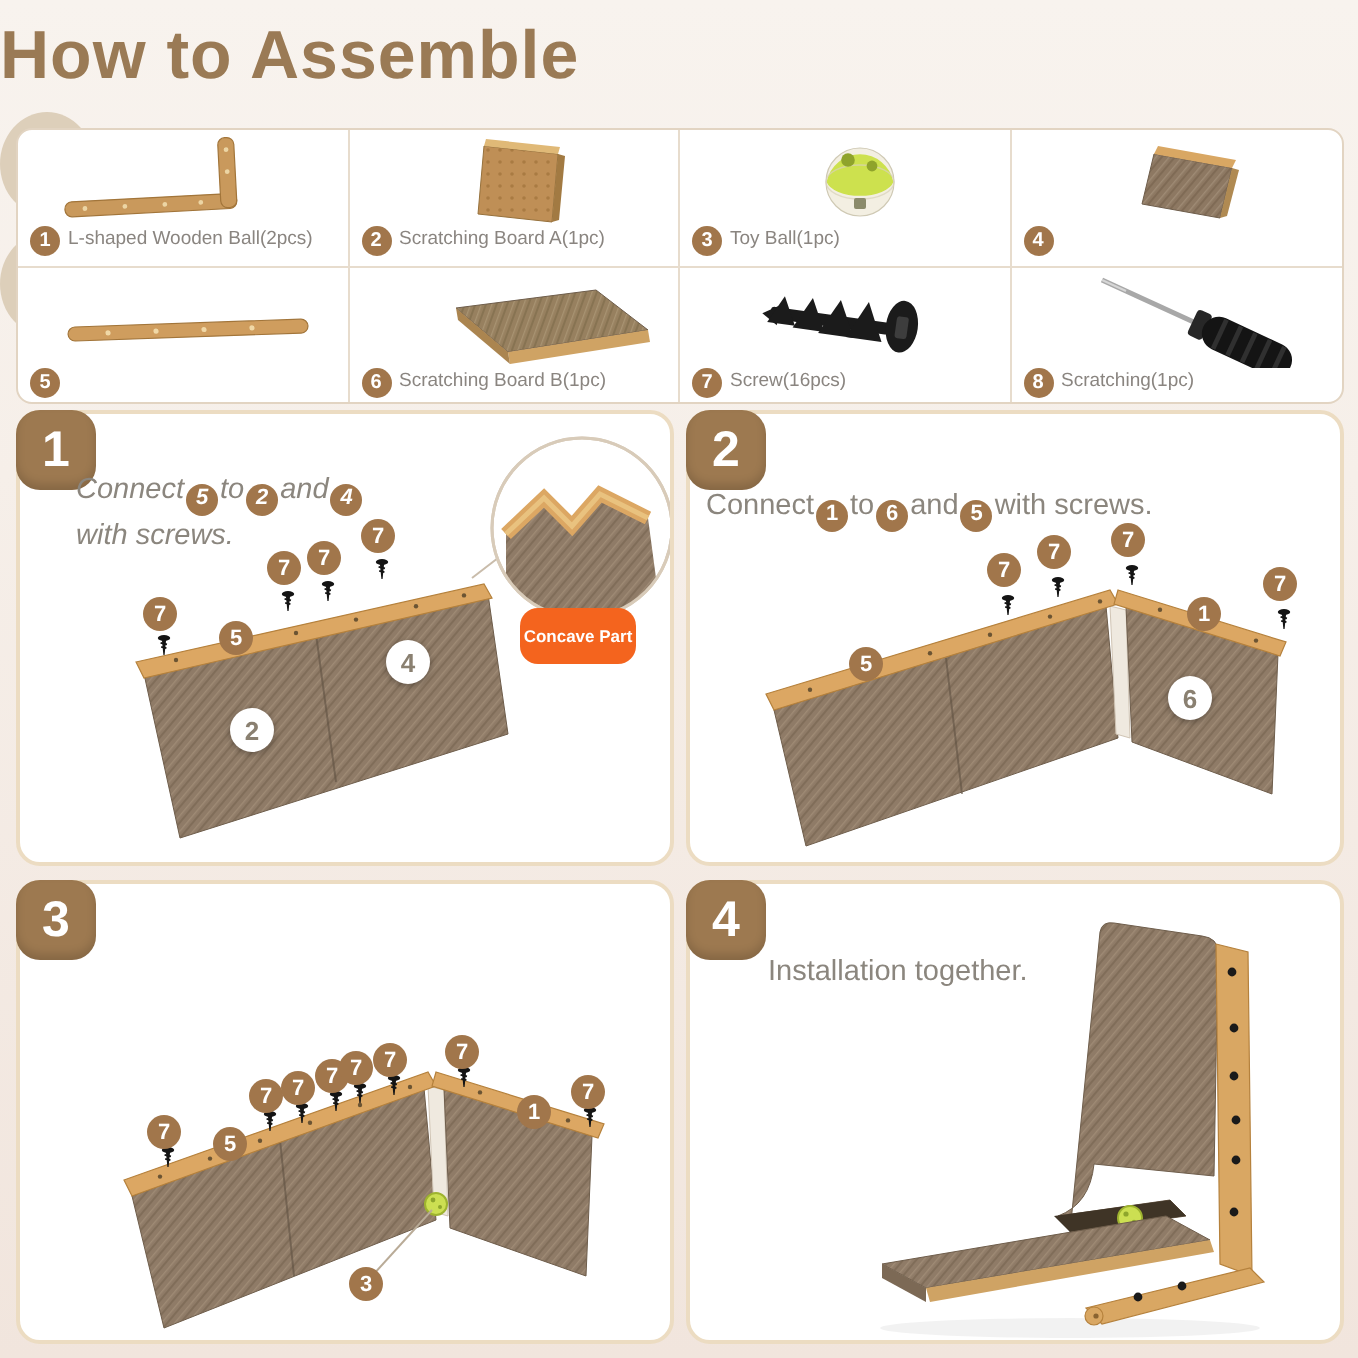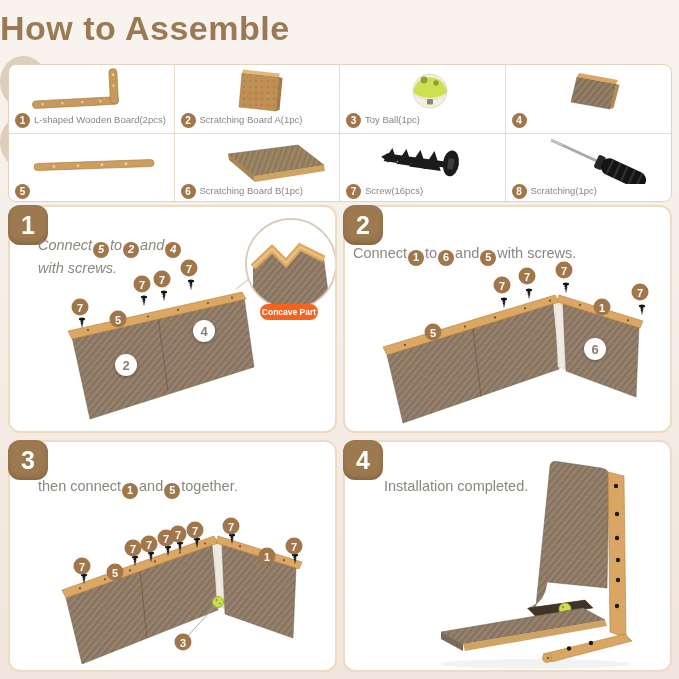--- a/index.html
+++ b/index.html
@@ -44,21 +44,21 @@
   .step-4 .step-text{left:39px;top:34px;}
   .ib{display:inline-flex;width:16px;height:16px;border-radius:50%;background:#a1764b;color:#fff;
     font-size:11px;font-weight:bold;align-items:center;justify-content:center;
     vertical-align:-3px;margin:0 1px;}
   .diagram{position:absolute;left:0;top:0;}
   .db{position:absolute;width:17px;height:17px;border-radius:50%;background:#a1764b;color:#fff;
     font-size:11px;font-weight:bold;display:flex;align-items:center;justify-content:center;
     transform:translate(-50%,-50%);}
   .db.white{width:22px;height:22px;background:#fff;color:#8a8071;font-size:13px;
     box-shadow:0 1px 3px rgba(0,0,0,.3);}
-  .concave-pill{position:absolute;left:250px;top:97px;width:58px;height:16px;background:#f4641e;
+  .concave-pill{position:absolute;left:250px;top:97px;width:58px;height:28px;background:#f4641e;
     border-radius:9px;color:#fff;font-size:8.5px;font-weight:bold;display:flex;
     align-items:center;justify-content:center;transform:none;}
 </style>
 </head>
 <body>
 
 <div class="header">
   <div class="title">How to Assemble</div>
   <div class="size-circle">M</div>
   <div class="size-circle">L</div>
@@ -76,21 +76,21 @@
             <circle cx="46" cy="34.7" r="1.2" fill="#ecd5a4"></circle>
         <circle cx="66" cy="34.7" r="1.2" fill="#ecd5a4"></circle>
             <circle cx="84" cy="34.7" r="1.2" fill="#ecd5a4"></circle>
         <circle cx="98" cy="9" r="1.2" fill="#ecd5a4"></circle>
             <circle cx="98" cy="20" r="1.2" fill="#ecd5a4"></circle>
       </g>
         </svg>
       </div>
     <div class="part-label-row">
       <span class="part-num">1</span>
-      <span class="part-label">L-shaped Wooden Board(2pcs)</span>
+      <span class="part-label">L-shaped Wooden Ball(2pcs)</span>
     </div>
   </div>
 
   <div class="part-cell">
     <div class="part-art">
         <svg width="150" height="46" viewBox="0 0 150 46">
       <defs>
             <pattern id="wa" width="6" height="6" patternUnits="userSpaceOnUse">
         <rect width="6" height="6" fill="#bf8f56"></rect>
               <circle cx="2" cy="2" r="0.9" fill="#a97b42"></circle>
@@ -325,21 +325,20 @@
   <div class="db" style="left:219px;top:63px">7</div>
   <div class="db" style="left:295px;top:85px">7</div>
   <div class="db" style="left:88px;top:125px">5</div>
   <div class="db" style="left:257px;top:100px">1</div>
   <div class="db white" style="left:250px;top:142px">6</div>
 </div>
 
 <div class="step step-3">
   <div class="step-num">3</div>
   <div class="step-text">
-    <div><span>then connect</span><span class="ib">1</span><span>and</span><span class="ib">5</span><span>together.</span></div>
   </div>
   <svg class="diagram" width="325" height="228" viewBox="0 0 325 228">
     <defs>
       <pattern id="c3" width="5" height="5" patternUnits="userSpaceOnUse" patternTransform="rotate(40)">
         <rect width="5" height="5" fill="#8f7b67"></rect>
           <line x1="0" y1="0" x2="0" y2="5" stroke="#9f8b75" stroke-width="1.4"></line>
         <line x1="2.5" y1="0" x2="2.5" y2="5" stroke="#7c6955" stroke-width="0.8"></line>
         </pattern>
       <g id="s3">
           <ellipse cx="0" cy="0" rx="3.1" ry="1.5" fill="#141414"></ellipse>
@@ -385,21 +384,21 @@
   <div class="db" style="left:221px;top:84px">7</div>
   <div class="db" style="left:284px;top:104px">7</div>
   <div class="db" style="left:105px;top:130px">5</div>
   <div class="db" style="left:257px;top:114px">1</div>
   <div class="db" style="left:173px;top:200px">3</div>
 </div>
 
 <div class="step step-4">
   <div class="step-num">4</div>
   <div class="step-text">
-    <div><span>Installation completed.</span></div>
+    <div><span>Installation together.</span></div>
   </div>
   <svg class="diagram" width="325" height="228" viewBox="0 0 325 228">
     <defs>
       <pattern id="c4" width="5" height="5" patternUnits="userSpaceOnUse" patternTransform="rotate(40)">
         <rect width="5" height="5" fill="#8f7b67"></rect>
           <line x1="0" y1="0" x2="0" y2="5" stroke="#9f8b75" stroke-width="1.4"></line>
         <line x1="2.5" y1="0" x2="2.5" y2="5" stroke="#7c6955" stroke-width="0.8"></line>
         </pattern>
     </defs>
     <ellipse cx="190" cy="222" rx="95" ry="5" fill="#000" opacity="0.05"></ellipse>

